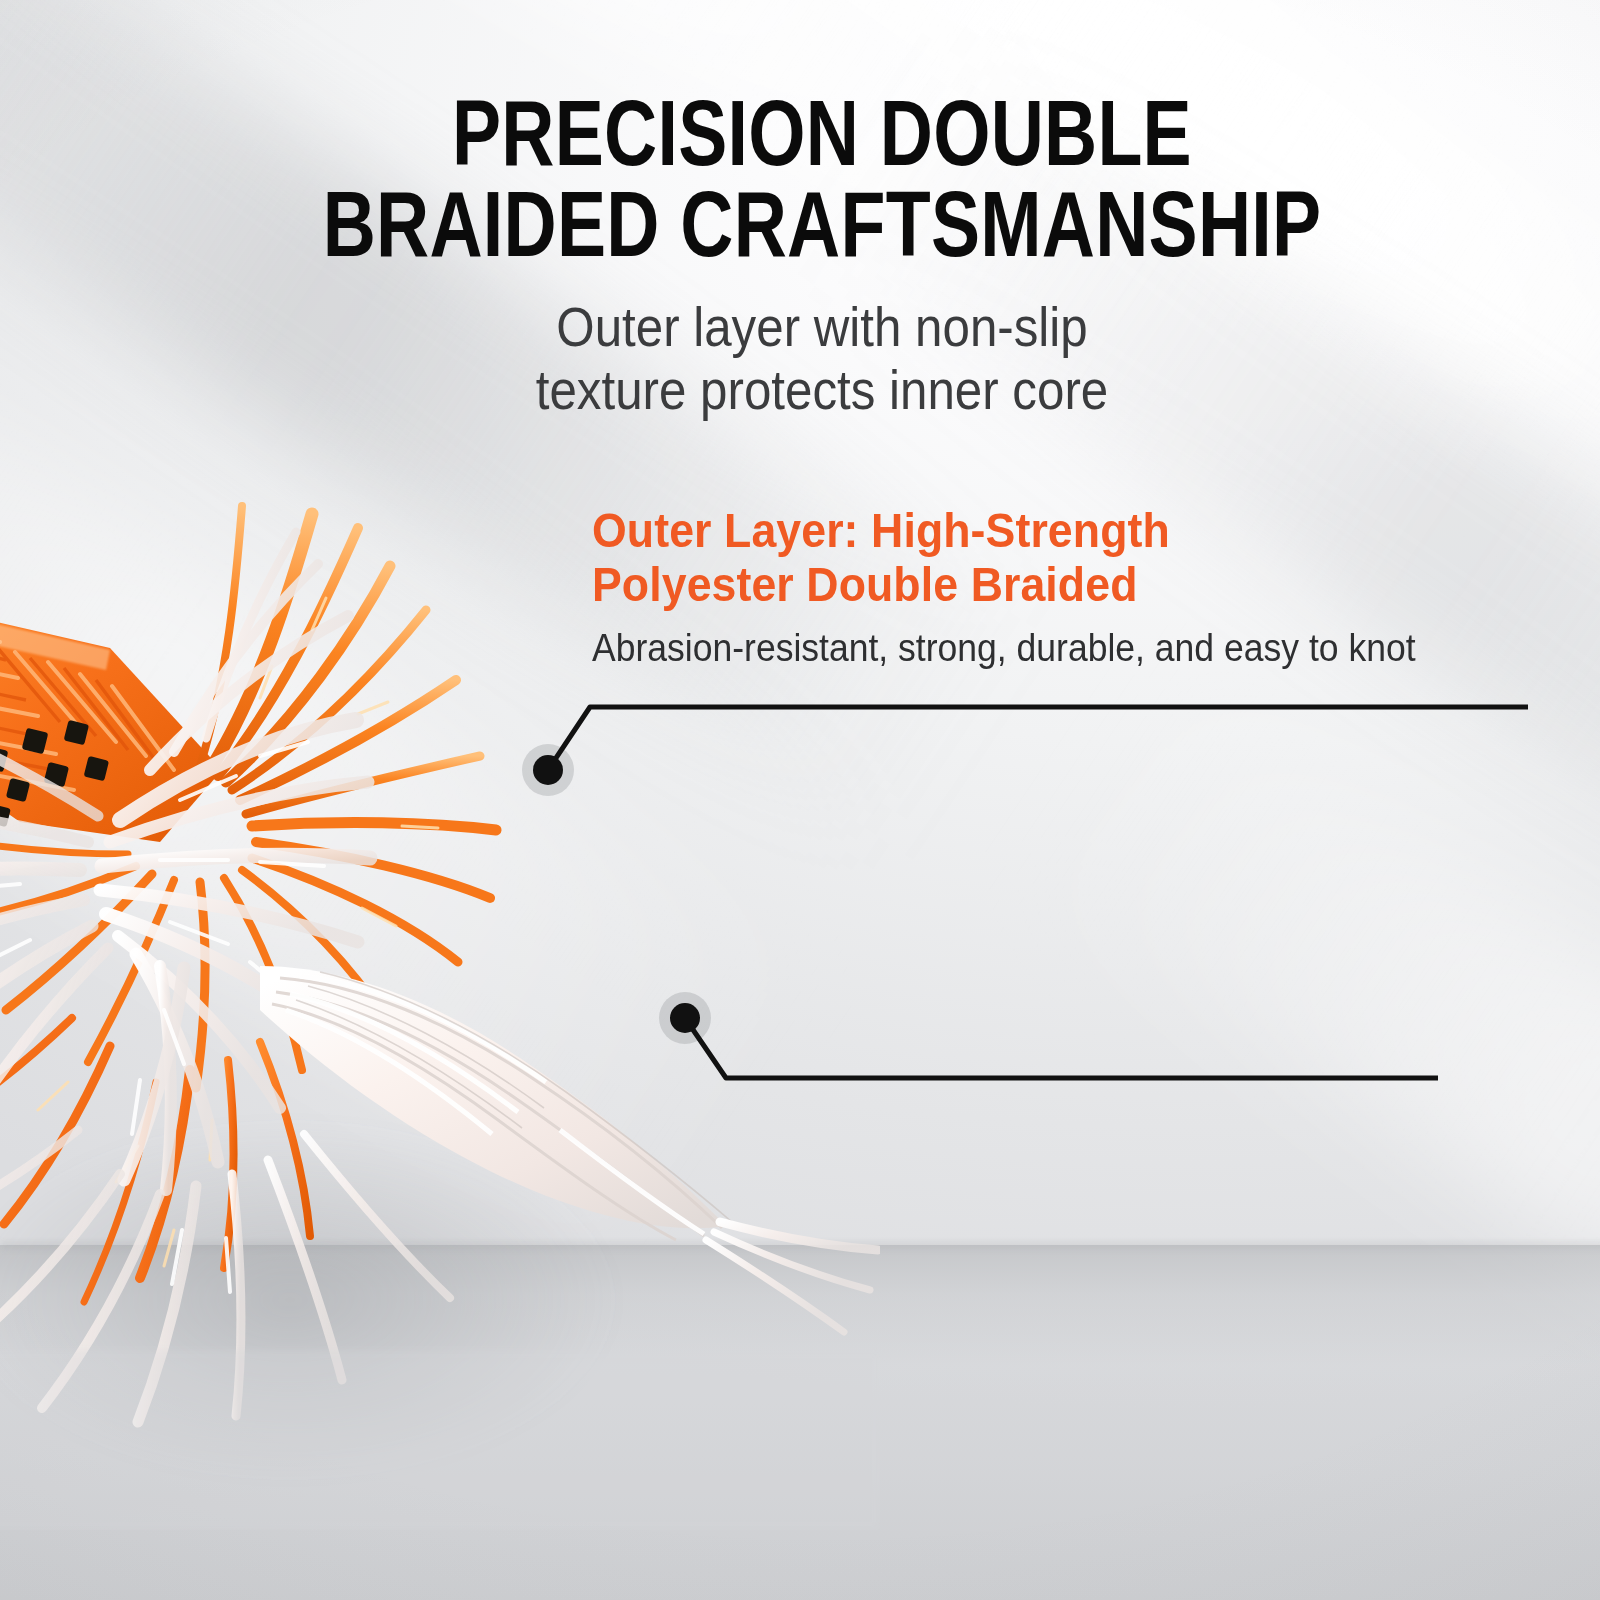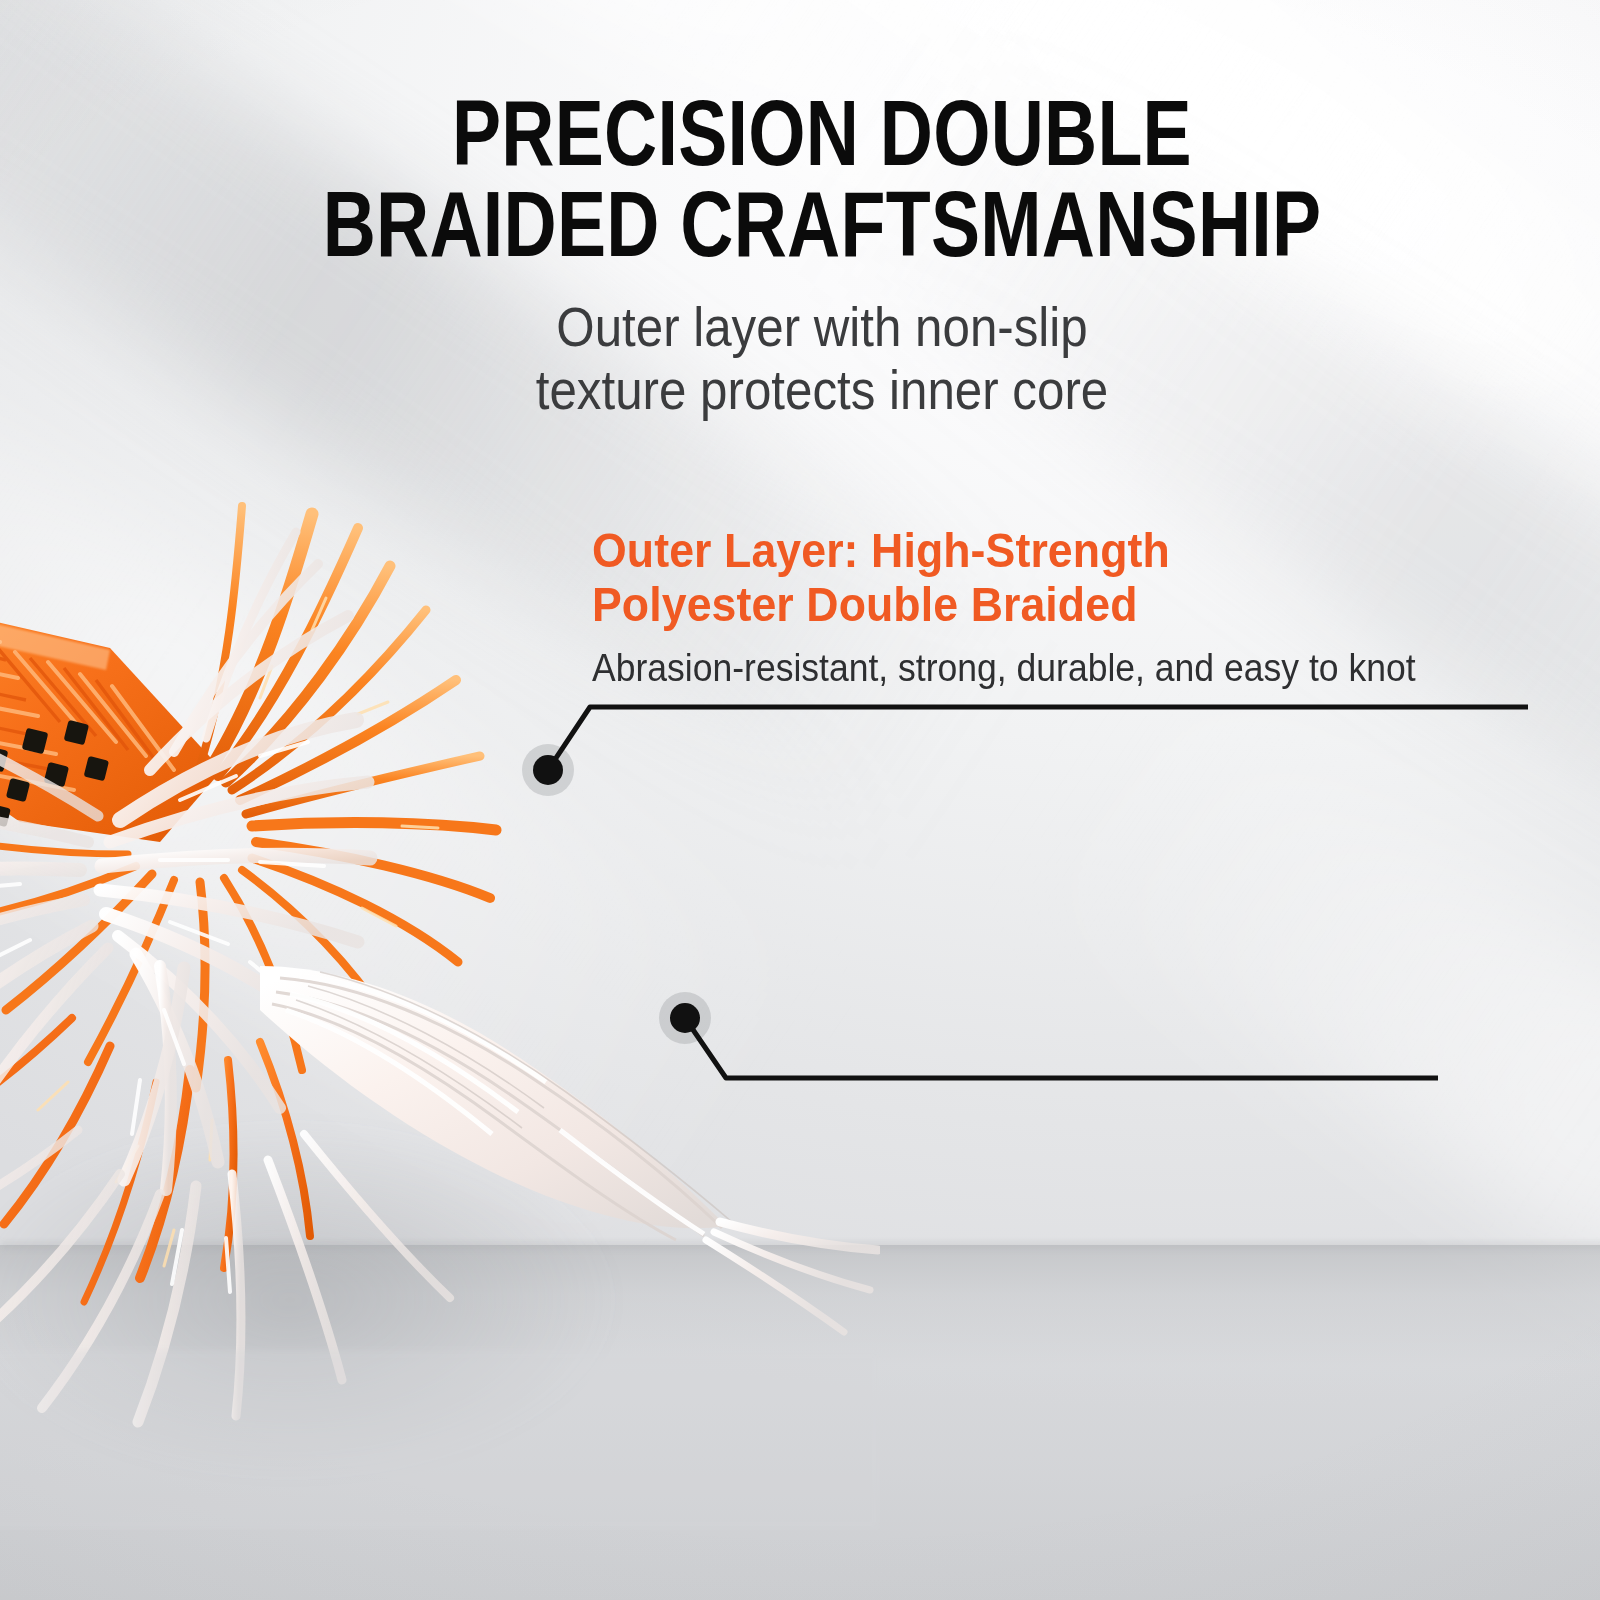--- a/index.html
+++ b/index.html
@@ -116,21 +116,21 @@
     letter-spacing: 0.1px;
     white-space: pre-line;
   }
   .co-sub {
     color: #2e2f31;
     font-family: "Liberation Sans Narrow", "Liberation Sans", sans-serif;
     font-weight: 400;
     white-space: pre-line;
   }
 
-  #callout-outer { left: 592px; top: 524px; width: 960px; }
+  #callout-outer { left: 592px; top: 504px; width: 960px; }
   #callout-outer .co-head { font-size: 48px; line-height: 1.13; transform: scaleX(0.93); transform-origin: left top; }
   #callout-outer .co-sub  { font-size: 38px; line-height: 1.18; margin-top: 14px; transform: scaleX(0.935); transform-origin: left top; }
 
   #callout-core { left: 736px; top: 1110px; width: 860px; text-align: center; }
   #callout-core .co-head { font-size: 48px; line-height: 1.08; transform: scaleX(0.95); transform-origin: center top; }
   #callout-core .co-head .big { font-size: 70px; line-height: 0.9; vertical-align: -6px; }
   #callout-core .co-sub  { font-size: 38px; line-height: 1.17; margin-top: 10px; transform: scaleX(0.95); transform-origin: center top; }
 
   
   #leaders { position: absolute; inset: 0; pointer-events: none; }

